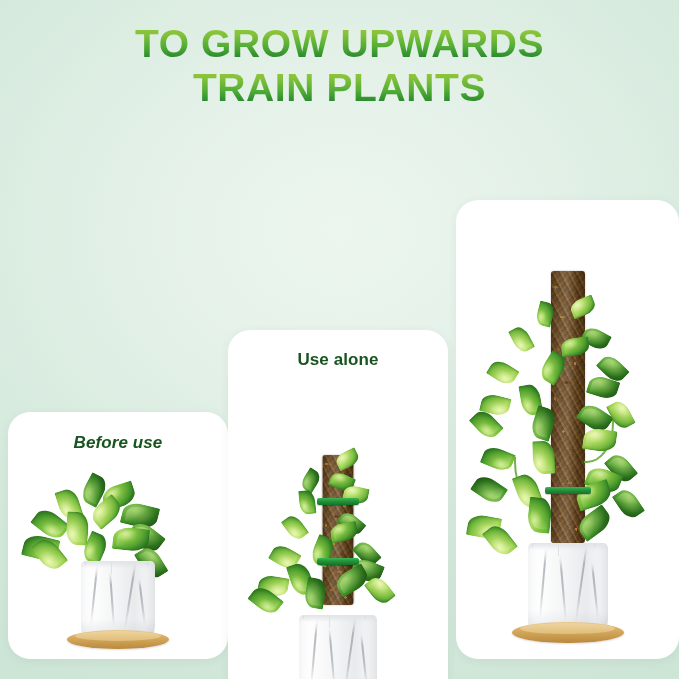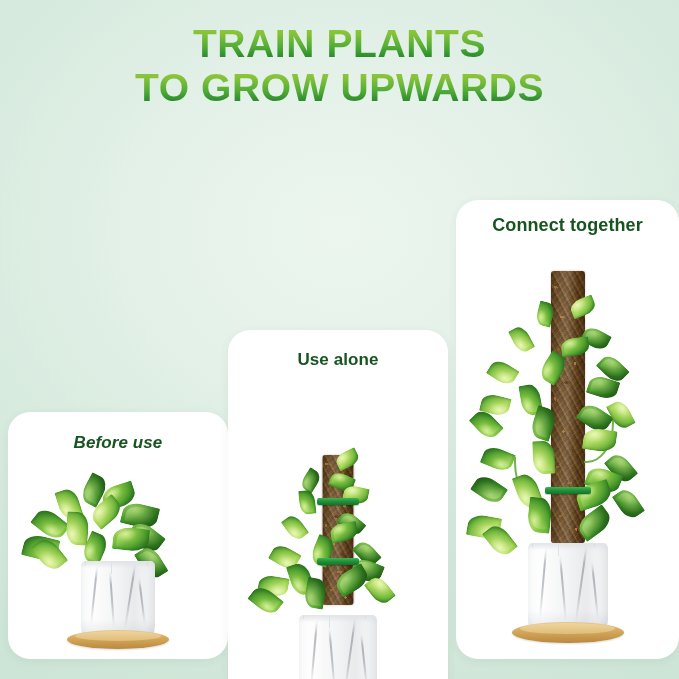--- a/index.html
+++ b/index.html
@@ -222,22 +222,22 @@
     border-radius: 0 0 0 90%;
     opacity: 0.9;
   }
 </style>
 </head>
 <body>
 
 <div id="poster">
 
   <div class="title-block">
+    <span class="title-line l2">TO GROW UPWARDS</span>
     <span class="title-line l1">TRAIN PLANTS</span>
-    <span class="title-line l2">TO GROW UPWARDS</span>
   </div>
 
   <div class="card" id="card-1">
     <div class="card-label">Before use</div>
 
     <div class="scene" style="height:180px;">
 
       <div class="foliage" style="bottom:92px; height:90px;">
         <div class="leaf dark" style="left:86px; bottom:60px; width:30px; height:20px; transform:rotate(-62deg);"></div>
         <div class="leaf" style="left:98px; bottom:56px; width:33px; height:22px; transform:rotate(-18deg);"></div>
@@ -305,21 +305,20 @@
         <div class="vein" style="left:50px; top:2px;  width:2px; height:76px; transform:rotate(8deg);"></div>
         <div class="vein" style="left:64px; top:18px; width:2px; height:56px; transform:rotate(-6deg);"></div>
         <div class="shade"></div>
       </div>
 
       <div class="saucer" style="width:108px; height:20px; bottom:16px;"></div>
     </div>
   </div>
 
   <div class="card" id="card-3">
-    <div class="card-label">Connect together</div>
 
     <div class="scene" style="height:412px;">
 
       <div class="pole" style="width:34px; height:272px; bottom:116px;"></div>
 
       <div class="tie" style="width:46px; bottom:165px;"></div>
 
       <div class="tendril" style="left:58px;  bottom:150px; width:34px; height:52px;"></div>
       <div class="tendril" style="left:128px; bottom:196px; width:30px; height:44px; transform:scaleX(-1);"></div>
 

